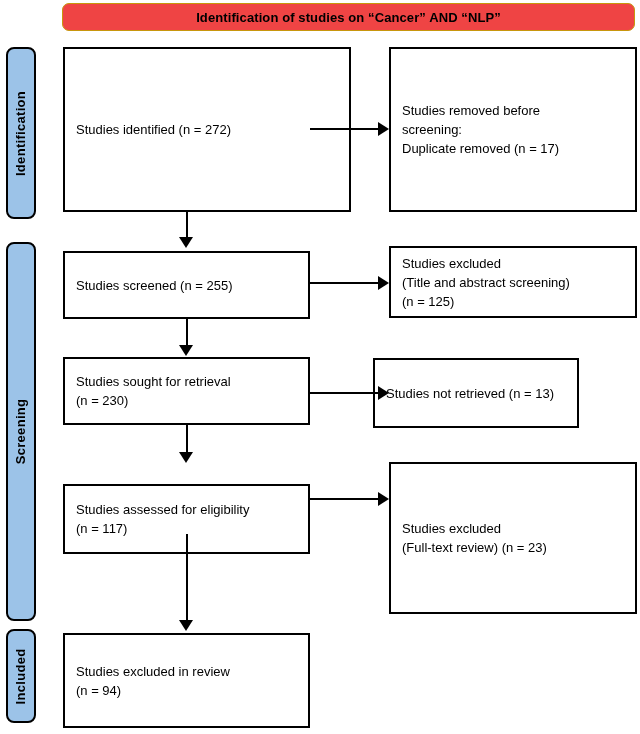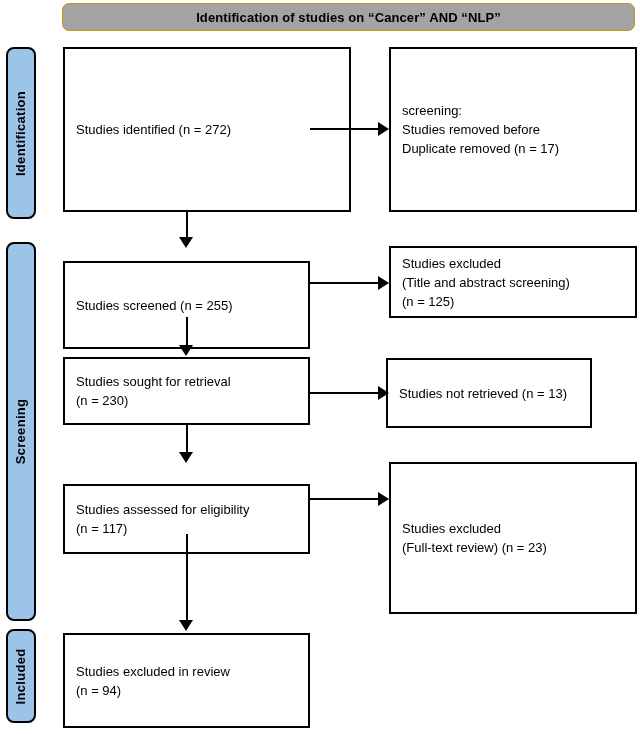--- a/index.html
+++ b/index.html
@@ -16,21 +16,21 @@
     overflow: hidden;
   }
 
   
   .title-banner {
     position: absolute;
     left: 62px;
     top: 3px;
     width: 573px;
     height: 28px;
-    background: #a3a3a3;
+    background: #ef4444;
     border: 1.5px solid #C8960C;
     border-radius: 7px;
     box-sizing: border-box;
     display: flex;
     align-items: center;
     justify-content: center;
   }
   .title-banner-text {
     font-size: 13px;
     font-weight: bold;
@@ -74,29 +74,29 @@
     padding: 0 11px;
   }
   .flow-box .line {
     font-size: 13px;
     line-height: 19px;
     white-space: pre;
   }
 
   
   #box-identified      { left: 63px; top: 47px;  width: 288px; height: 165px; }
-  #box-screened        { left: 63px; top: 261px; width: 247px; height: 88px;  }
+  #box-screened        { left: 63px; top: 251px; width: 247px; height: 68px;  }
   #box-sought          { left: 63px; top: 357px; width: 247px; height: 68px;  }
   #box-assessed        { left: 63px; top: 464px; width: 247px; height: 70px; margin-top: 20px;  }
   #box-included        { left: 63px; top: 633px; width: 247px; height: 95px;  }
 
   
   #box-removed         { left: 389px; top: 47px;  width: 248px; height: 165px; }
   #box-excluded-title  { left: 389px; top: 246px; width: 248px; height: 72px;  }
-  #box-not-retrieved   { left: 386px; top: 358px; width: 206px; height: 70px;  }
+  #box-not-retrieved   { left: 373px; top: 358px; width: 206px; height: 70px;  }
   #box-excluded-full   { left: 389px; top: 462px; width: 248px; height: 152px; }
 
   
   .v-line {
     position: absolute;
     left: 185.5px;
     width: 2px;
     background: #000000;
   }
   .v-arrow {
@@ -179,22 +179,22 @@
   <span class="line">Studies assessed for eligibility</span>
   <span class="line">(n = 117)</span>
 </div>
 
 <div class="flow-box" id="box-included">
   <span class="line">Studies excluded in review</span>
   <span class="line">(n = 94)</span>
 </div>
 
 <div class="flow-box" id="box-removed">
+  <span class="line">Studies removed before</span>
   <span class="line">screening:</span>
-  <span class="line">Studies removed before</span>
   <span class="line">Duplicate removed (n = 17)</span>
 </div>
 
 <div class="flow-box" id="box-excluded-title">
   <span class="line">Studies excluded</span>
   <span class="line">(Title and abstract screening)</span>
   <span class="line">(n = 125)</span>
 </div>
 
 <div class="flow-box" id="box-not-retrieved">

